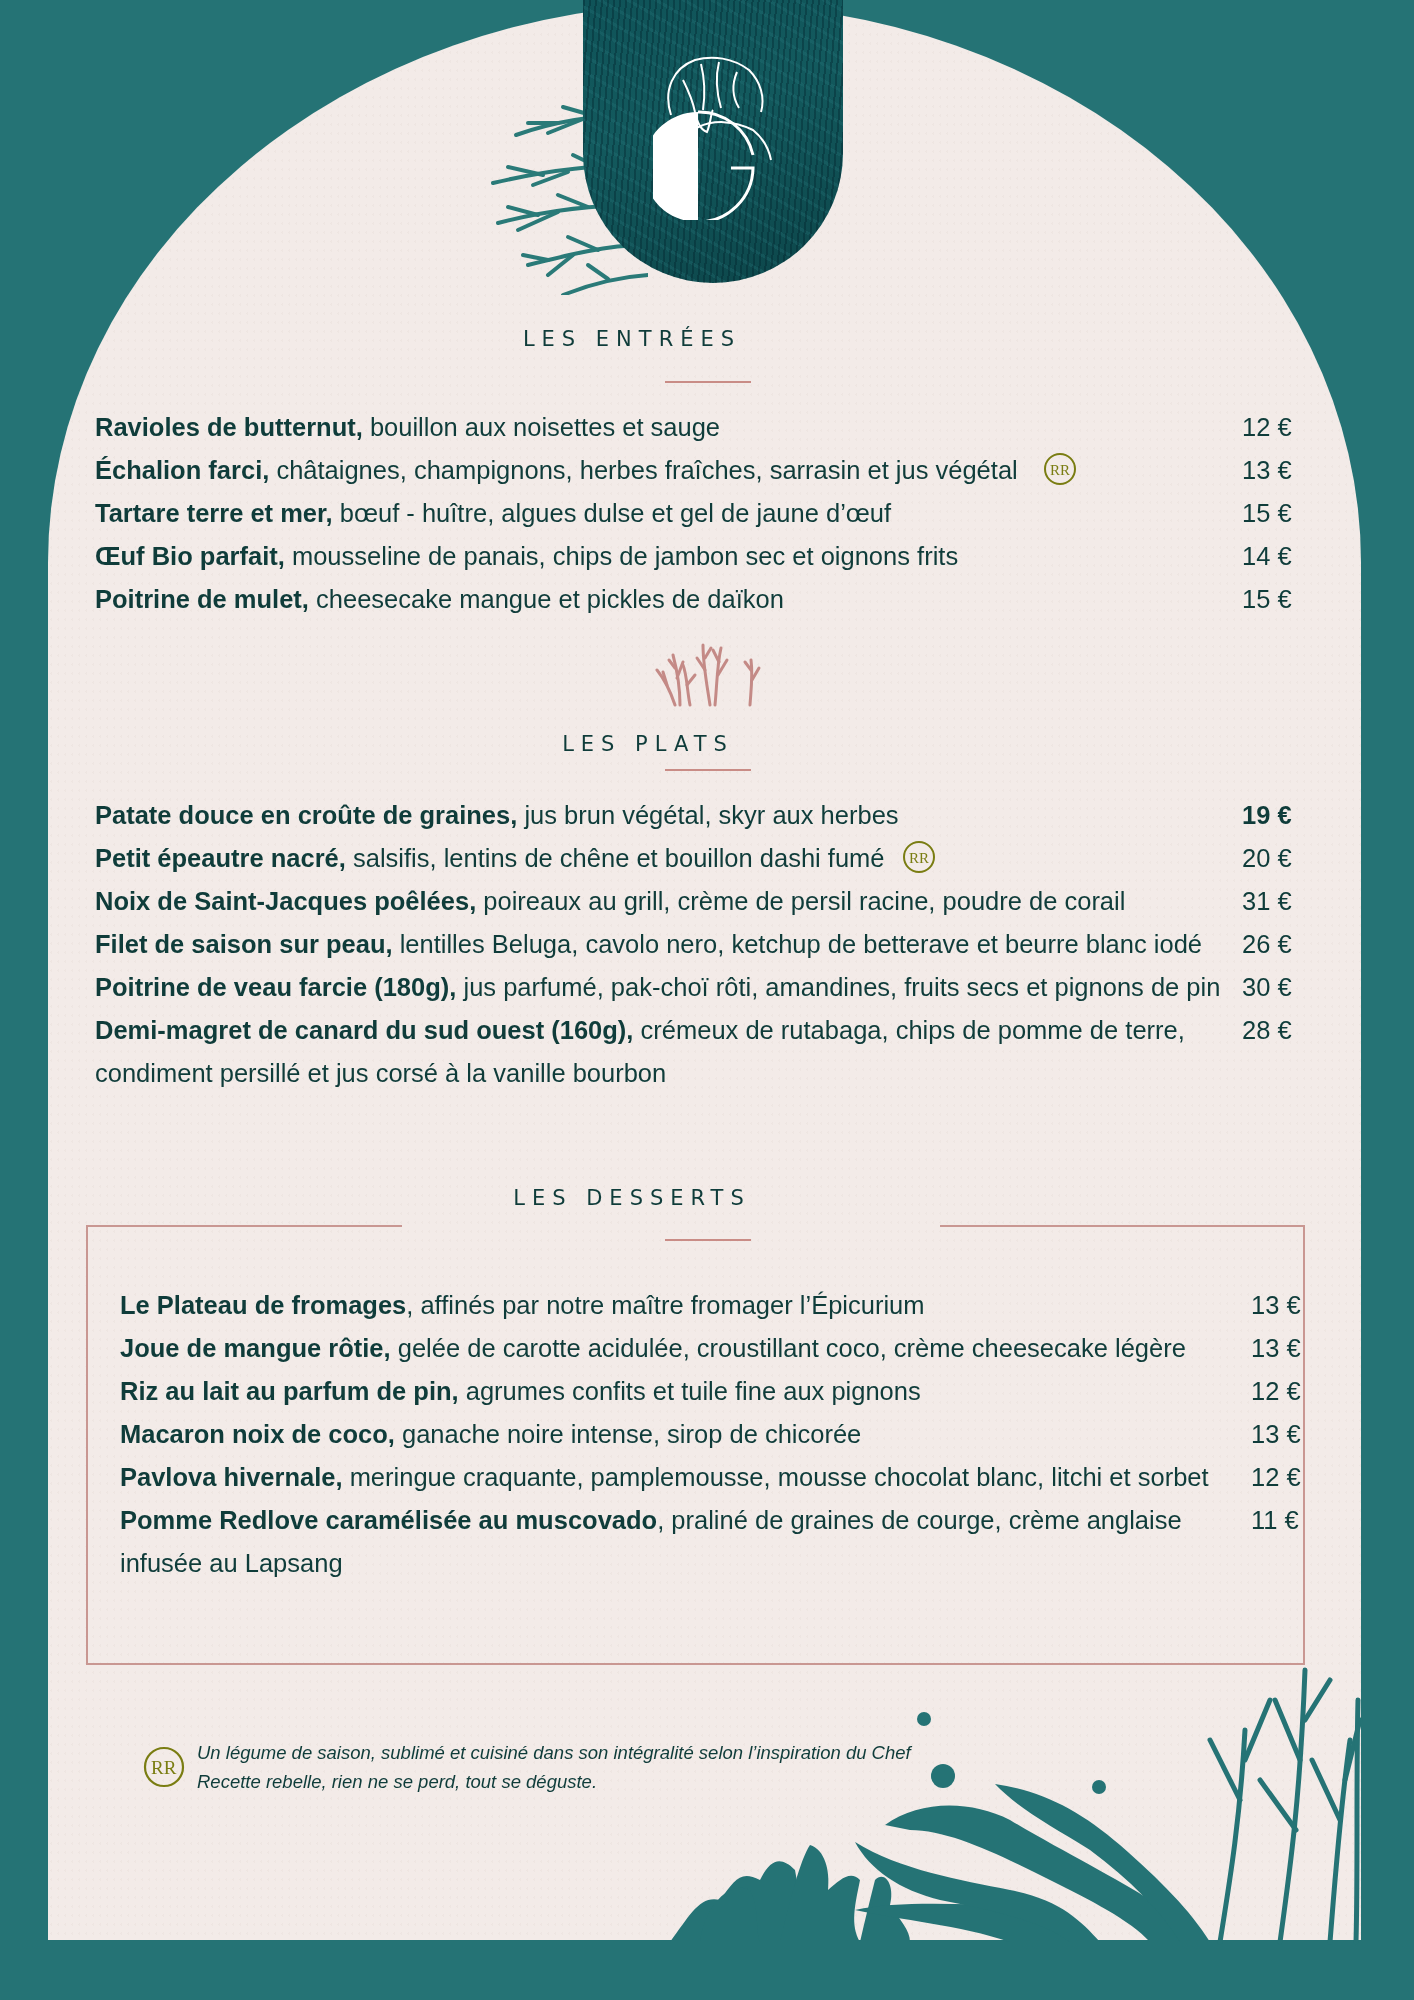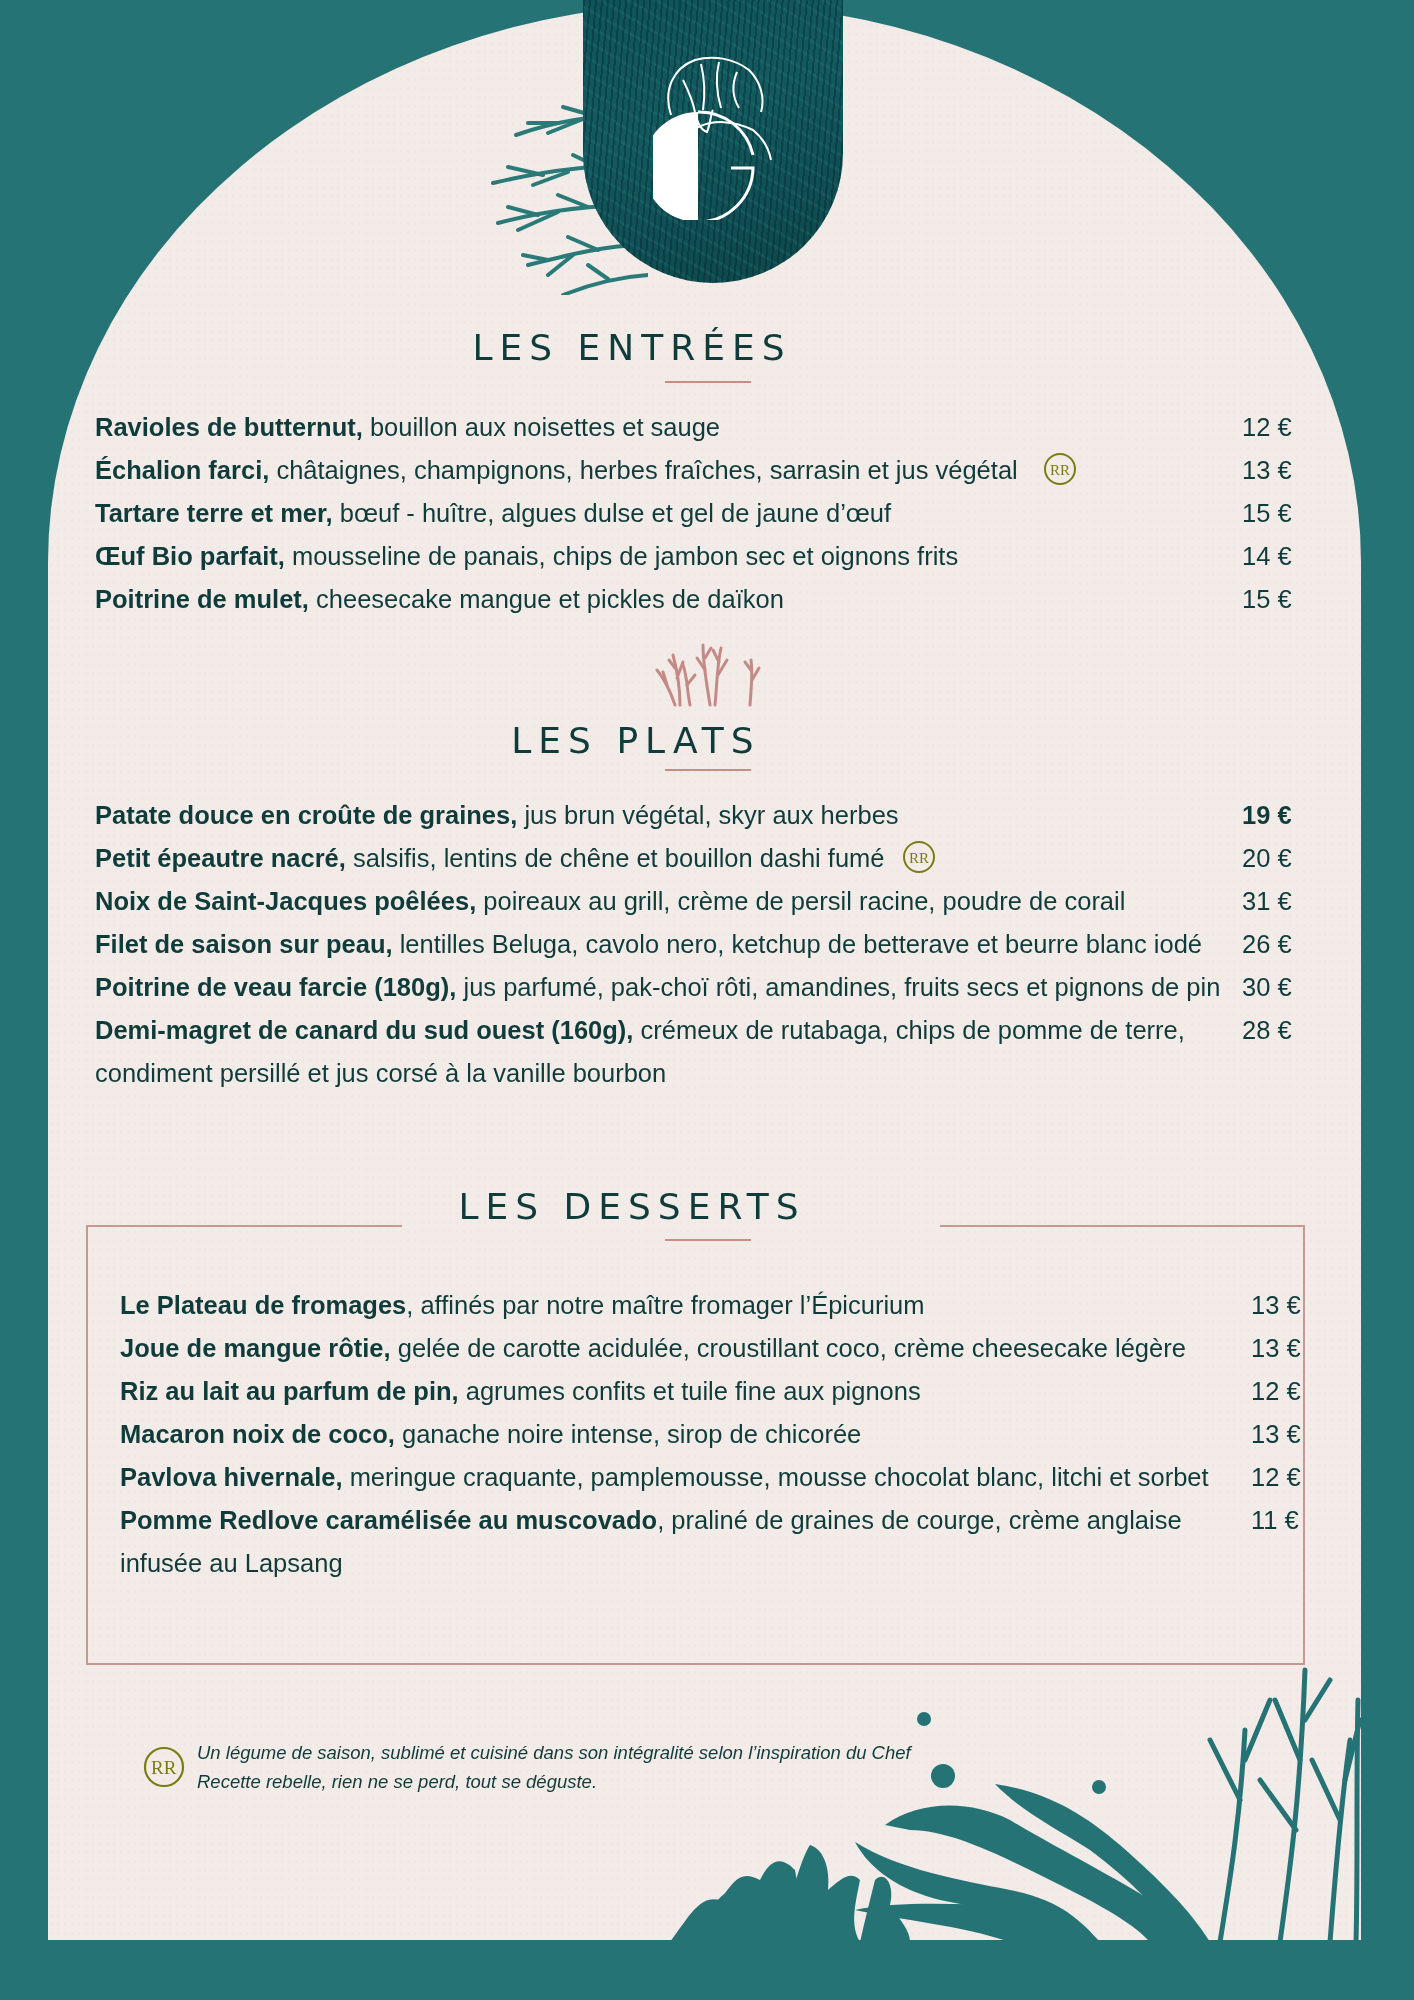--- a/index.html
+++ b/index.html
@@ -35,21 +35,21 @@
       content: ""; position: absolute; inset: 0;
       background: repeating-linear-gradient(95deg, rgba(0,30,40,0.35) 0 2px, transparent 2px 6px),
                   repeating-linear-gradient(30deg, rgba(40,120,125,0.25) 0 3px, transparent 3px 14px);
     }
     .badge svg { position: absolute; left: 70px; top: 50px; }
     .seaweed-top { position: absolute; left: 488px; top: 95px; z-index: 2; }
 
     .section-title {
       position: absolute; left: 0; width: 1264px; text-align: center;
       font-family: "DejaVu Sans", sans-serif;
-      font-size: 36px; letter-spacing: 7px; font-weight: normal;
+      font-size: 21px; letter-spacing: 7px; font-weight: normal;
       color: #0f3c3a;
       z-index: 4;
     }
     .title-rule {
       position: absolute; width: 86px; height: 2px; background: #c98c86;
       left: 665px; z-index: 4;
     }
     .menu-list { position: absolute; z-index: 4; }
     .menu-item {
       position: relative;
@@ -175,21 +175,21 @@
       <path d="M50 18 L56 8"></path>
     <path d="M60 65 C62 45 62 25 66 8"></path>
       <path d="M63 35 L72 20"></path>
       <path d="M64 22 L58 10"></path>
     <path d="M95 65 C96 50 98 35 96 20"></path>
       <path d="M97 40 L104 28"></path>
       <path d="M96 30 L90 22"></path>
   </g>
 </svg>
 
-<h2 class="section-title" style="top:716px;margin:4px;">LES PLATS</h2>
+<h2 class="section-title" style="top:716px;margin:16px;">LES PLATS</h2>
 <div class="title-rule" style="top:769px;"></div>
 
 <div class="menu-list" style="left:95px;top:794px;width:1200px;">
   <div class="menu-item">
     <span class="name">Patate douce en croûte de graines,</span><span class="desc"> jus brun végétal, skyr aux herbes</span>
     <span class="price" style="left:1147px;font-weight:bold;">19 €</span>
   </div>
   <div class="menu-item">
     <span class="name">Petit épeautre nacré,</span><span class="desc"> salsifis, lentins de chêne et bouillon dashi fumé</span>
     <svg class="rr-icon" style="margin-left:10px;" viewBox="0 0 36 36">

